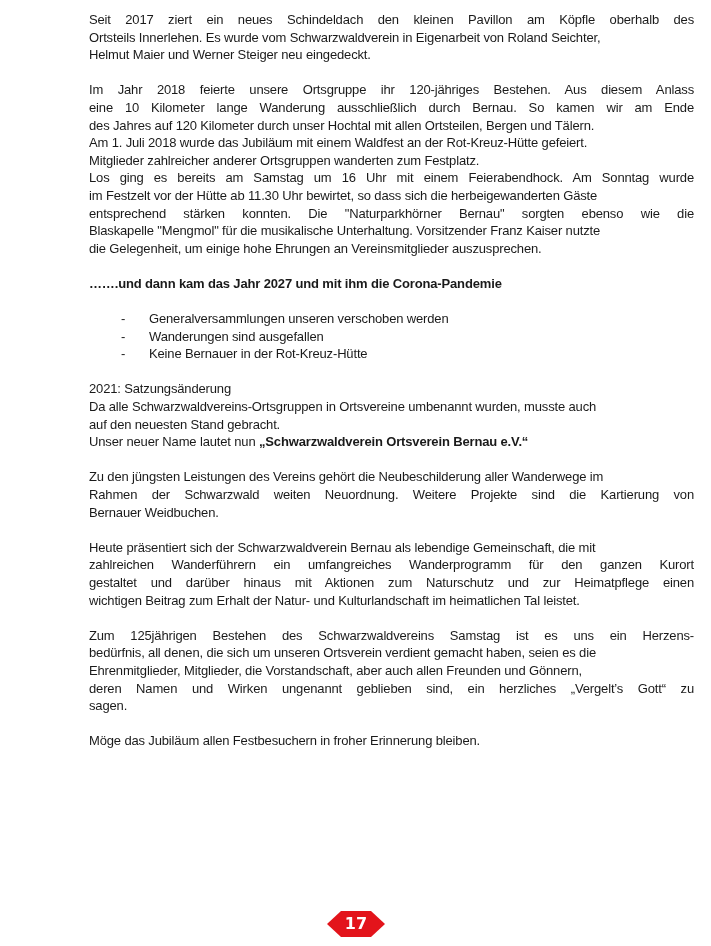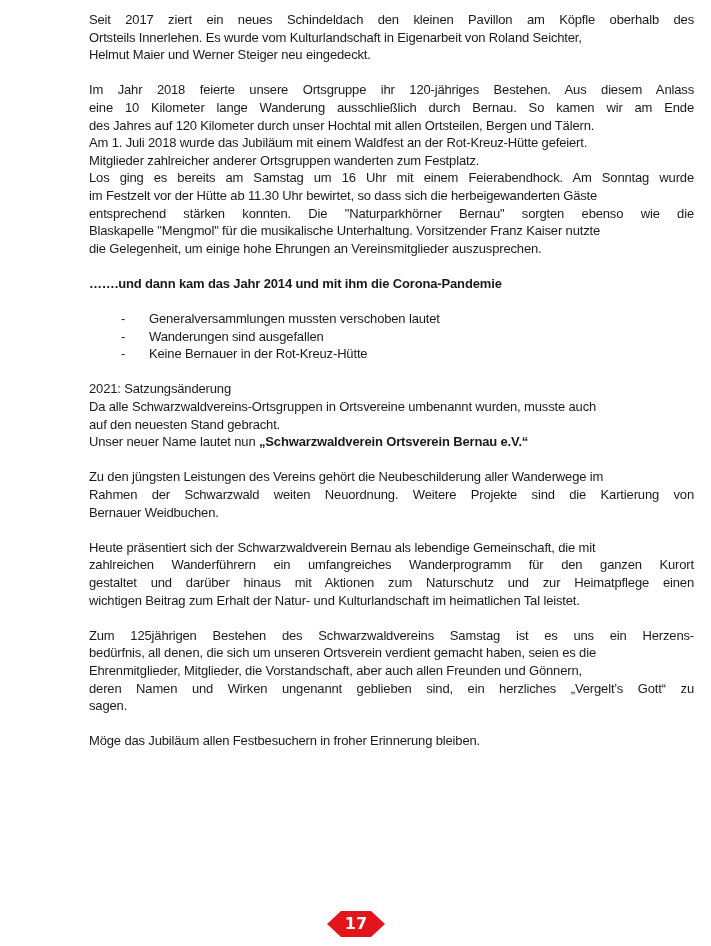--- a/index.html
+++ b/index.html
@@ -28,41 +28,41 @@
     text-align: center; color: #fff; font-weight: bold; font-size: 16px;
     font-family: "DejaVu Sans", sans-serif;
   }
 </style>
 </head>
 <body>
 
 <div class="page">
   <div class="p">
     <span class="just">Seit 2017 ziert ein neues Schindeldach den kleinen Pavillon am Köpfle oberhalb des</span>
-    <span class="line">Ortsteils Innerlehen. Es wurde vom Kulturlandschaft in Eigenarbeit von Roland Seichter,</span>
+    <span class="line">Ortsteils Innerlehen. Es wurde vom Schwarzwaldverein in Eigenarbeit von Roland Seichter,</span>
     <span class="line">Helmut Maier und Werner Steiger neu eingedeckt.</span>
   </div>
   <div class="gap"></div>
   <div class="p">
     <span class="just">Im Jahr 2018 feierte unsere Ortsgruppe ihr 120-jähriges Bestehen. Aus diesem Anlass</span>
     <span class="just">eine 10 Kilometer lange Wanderung ausschließlich durch Bernau. So kamen wir am Ende</span>
     <span class="line">des Jahres auf 120 Kilometer durch unser Hochtal mit allen Ortsteilen, Bergen und Tälern.</span>
     <span class="line">Am 1. Juli 2018 wurde das Jubiläum mit einem Waldfest an der Rot-Kreuz-Hütte gefeiert.</span>
     <span class="line">Mitglieder zahlreicher anderer Ortsgruppen wanderten zum Festplatz.</span>
     <span class="just">Los ging es bereits am Samstag um 16 Uhr mit einem Feierabendhock. Am Sonntag wurde</span>
     <span class="line">im Festzelt vor der Hütte ab 11.30 Uhr bewirtet, so dass sich die herbeigewanderten Gäste</span>
     <span class="just">entsprechend stärken konnten. Die "Naturparkhörner Bernau" sorgten ebenso wie die</span>
     <span class="line">Blaskapelle "Mengmol" für die musikalische Unterhaltung. Vorsitzender Franz Kaiser nutzte</span>
     <span class="line">die Gelegenheit, um einige hohe Ehrungen an Vereinsmitglieder auszusprechen.</span>
   </div>
   <div class="gap"></div>
-  <div class="p bold">…….und dann kam das Jahr 2014 und mit ihm die Corona-Pandemie</div>
+  <div class="p bold">…….und dann kam das Jahr 2027 und mit ihm die Corona-Pandemie</div>
   <div class="gap"></div>
   <ul class="dash">
-    <li><span class="dash-mark">-</span><span>Generalversammlungen mussten verschoben lautet</span></li>
+    <li><span class="dash-mark">-</span><span>Generalversammlungen unseren verschoben werden</span></li>
     <li><span class="dash-mark">-</span><span>Wanderungen sind ausgefallen</span></li>
     <li><span class="dash-mark">-</span><span>Keine Bernauer in der Rot-Kreuz-Hütte</span></li>
   </ul>
   <div class="gap"></div>
   <div class="p">
     <span class="line">2021: Satzungsänderung</span>
     <span class="line">Da alle Schwarzwaldvereins-Ortsgruppen in Ortsvereine umbenannt wurden, musste auch</span>
     <span class="line">auf den neuesten Stand gebracht.</span>
     <span class="line"><span>Unser neuer Name lautet nun </span><span class="bold">„Schwarzwaldverein Ortsverein Bernau e.V.“</span></span>
   </div>

